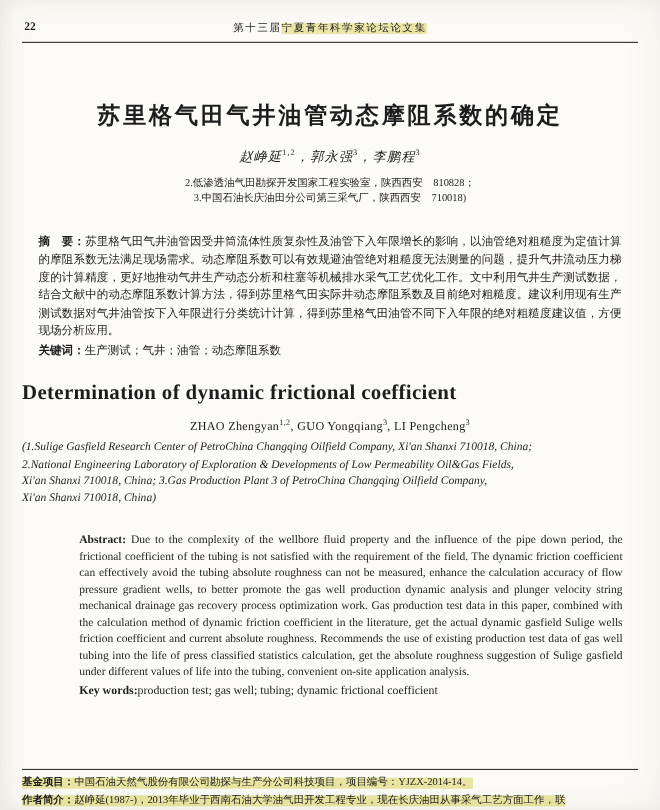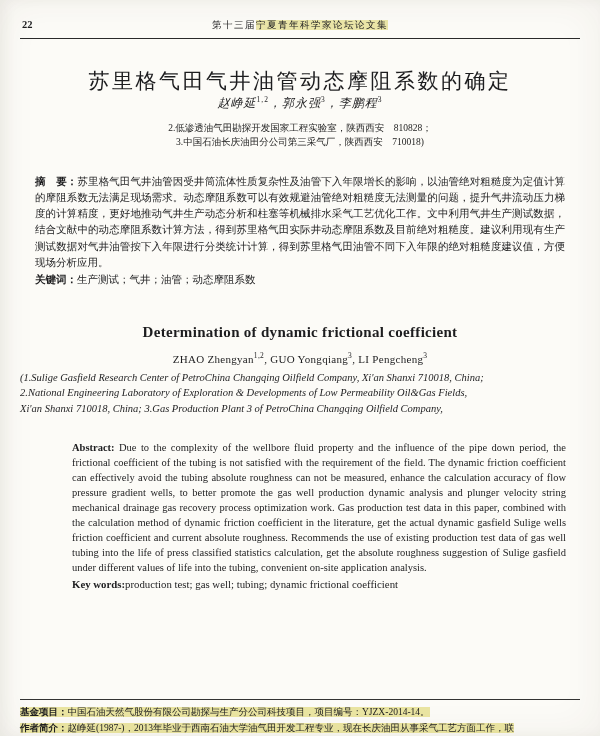--- a/index.html
+++ b/index.html
@@ -16,30 +16,30 @@
     padding:16px 20px 0;
     box-shadow: inset 0 0 40px rgba(60,55,40,0.06), inset 6px 0 12px rgba(60,55,40,0.05);
     overflow:hidden;
   }
   .running-head { position:relative; height:18px; }
   .page-num { position:absolute; left:2px; top:3px; font-size:10.5px; font-weight:bold;font-family:Liberation Serif, serif; }
   .head-title { display:block; text-align:center; font-size:9.5px; letter-spacing:1.5px; padding-top:3px; }
   .hl { background:rgba(213,203,70,0.45); }
   .head-rule { border-top:1.6px solid #2a2a2a; margin-top:4px; }
 
-  .zh-title { text-align:center; font-size:21px; font-weight:400; letter-spacing:2.5px; margin-top:28px; }
-  .zh-authors { text-align:center; font-size:12px; font-style:italic; letter-spacing:1px; }
+  .zh-title { text-align:center; font-size:21px; font-weight:700; letter-spacing:2.5px; margin-top:52px; }
+  .zh-authors { text-align:center; margin-top:15px; font-size:12px; font-style:italic; letter-spacing:1px; }
   sup { font-size:7.5px; vertical-align:super; font-style:normal; }
   .zh-affils { text-align:center; margin-top:9px; font-size:9.5px; line-height:1.5; color:#232323; }
 
   .zh-abstract { margin:24px 15px 0; font-size:10.5px; line-height:1.55; text-align:justify; }
   .lbl { font-weight:bold; }
   .zh-keywords { margin:2px 15px 0; font-size:10.5px; }
 
-  .en-title { text-align:center; margin-top:36px; font-size:15px; font-weight:bold; line-height:1.3; letter-spacing:0.3px; }
+  .en-title { margin-top:20px; font-size:19px; font-weight:bold; line-height:1.3; letter-spacing:0.3px; }
   .en-authors { text-align:center; margin-top:9px; font-size:11px; letter-spacing:0.3px; }
   .en-affils { margin-top:5px; font-size:10.5px; font-style:italic; line-height:1.45; }
 
   .en-abstract { margin:24px 14px 0 52px; font-size:10.5px; line-height:15px; text-align:justify; }
   .en-keywords { margin:3px 14px 2px 52px; font-size:10.8px; }
 
   .footer-block { position:absolute; left:20px; right:20px; top:699px; }
   .foot-rule { border-top:1.3px solid #333; margin-bottom:5px; }
   .footnote-line { font-size:9.5px; line-height:1.55; margin-bottom:1px; }
   .fn-hl { background:rgba(216,205,75,0.5); }
@@ -75,20 +75,21 @@
   </h2>
 
   <div class="en-authors">
     <span><span>ZHAO Zhengyan</span><sup>1,2</sup><span>, </span></span><span><span>GUO Yongqiang</span><sup>3</sup><span>, </span></span><span><span>LI Pengcheng</span><sup>3</sup><span></span></span>
   </div>
 
   <div class="en-affils">
     <div>(1.Sulige Gasfield Research Center of PetroChina Changqing Oilfield Company, Xi'an Shanxi 710018, China;</div>
     <div>2.National Engineering Laboratory of Exploration &amp; Developments of Low Permeability Oil&amp;Gas Fields,</div>
     <div>Xi'an Shanxi 710018, China; 3.Gas Production Plant 3 of PetroChina Changqing Oilfield Company,</div>
+    <div>Xi'an Shanxi 710018, China)</div>
   </div>
 
   <p class="en-abstract"><span class="lbl">Abstract:</span><span> Due to the complexity of the wellbore fluid property and the influence of the pipe down period, the frictional coefficient of the tubing is not satisfied with the requirement of the field. The dynamic friction coefficient can effectively avoid the tubing absolute roughness can not be measured, enhance the calculation accuracy of flow pressure gradient wells, to better promote the gas well production dynamic analysis and plunger velocity string mechanical drainage gas recovery process optimization work. Gas production test data in this paper, combined with the calculation method of dynamic friction coefficient in the literature, get the actual dynamic gasfield Sulige wells friction coefficient and current absolute roughness. Recommends the use of existing production test data of gas well tubing into the life of press classified statistics calculation, get the absolute roughness suggestion of Sulige gasfield under different values of life into the tubing, convenient on-site application analysis.</span></p>
 
   <p class="en-keywords"><span class="lbl">Key words:</span><span>production test; gas well; tubing; dynamic frictional coefficient</span> </p>
 
   <div class="footer-block">
     <div class="foot-rule"></div>
     <div class="footnote-line"><span class="fn-hl"><span class="lbl">基金项目：</span><span>中国石油天然气股份有限公司勘探与生产分公司科技项目，项目编号：YJZX-2014-14。</span></span></div>
     <div class="footnote-line"><span class="fn-hl"><span class="lbl">作者简介：</span><span>赵峥延(1987-)，2013年毕业于西南石油大学油气田开发工程专业，现在长庆油田从事采气工艺方面工作，联</span></span></div>

